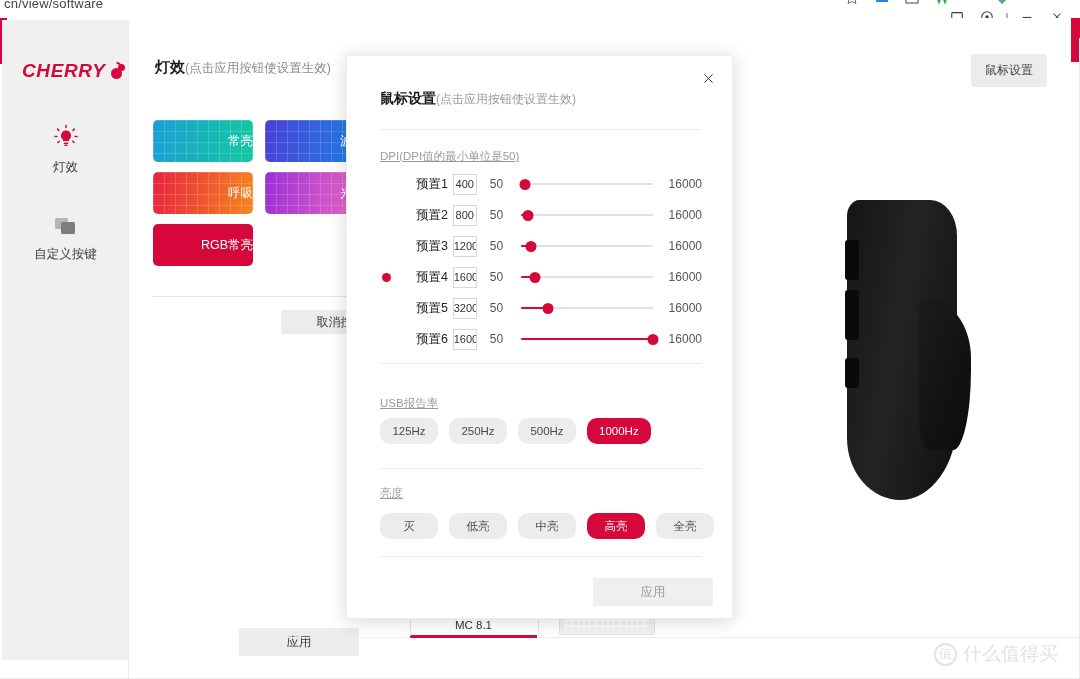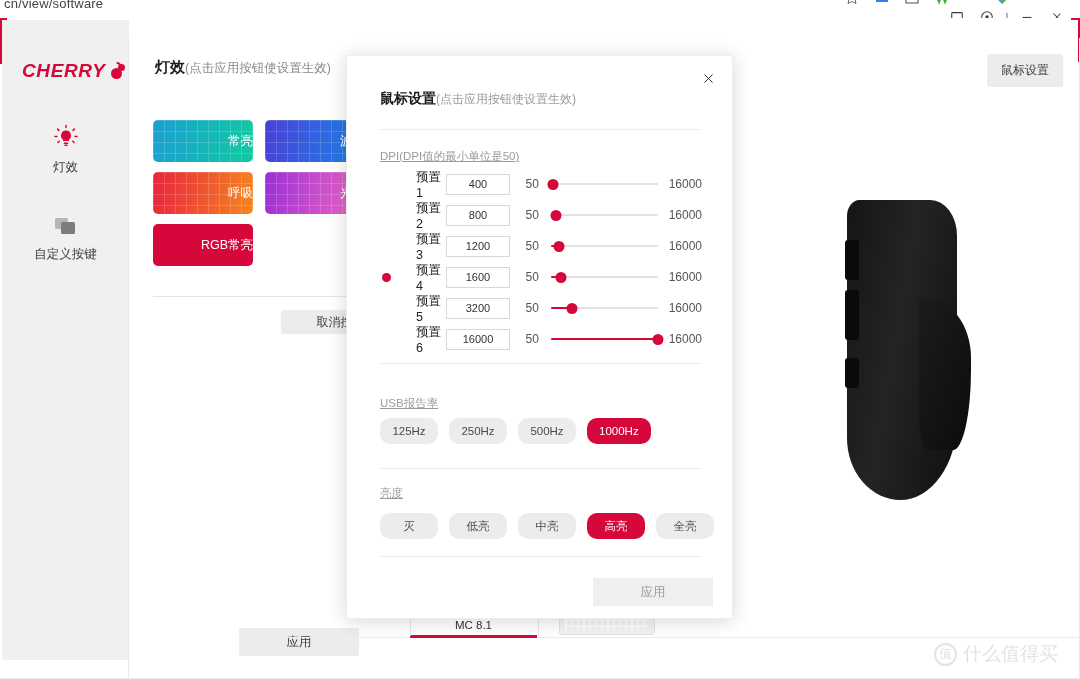--- a/index.html
+++ b/index.html
@@ -83,21 +83,21 @@
     display:flex; flex-direction:column; align-items:center; gap:9px;
     cursor:default;
   }
   .nav-item .nav-label { font-size:12.5px; color:#3c3c3c; }
   .nav-item.active .nav-label { color:#3c3c3c; }
   .icon-lamp { width:26px; height:26px; position:relative; }
   .icon-layers { width:26px; height:22px; position:relative; }
 
   
   .main {
-    position:absolute; left:129px; top:2px; right:2px; height:640px;
+    position:absolute; left:129px; top:2px; right:18px; height:640px;
     background:#ffffff;
   }
   .page-title {
     position:absolute; left:26px; top:38px;
     font-size:15px; color:#1b1b1b; font-weight:bold; white-space:nowrap;
   }
   .page-title .sub { font-weight:normal; font-size:12.5px; color:#8a8a8a; }
 
   .mouse-btn {
     position:absolute; right:15px; top:34px;
@@ -221,25 +221,25 @@
   }
   .dpi-radio {
     width:16px; height:16px; position:relative; flex:0 0 16px;
   }
   .dpi-radio .dot {
     position:absolute; left:2px; top:4px; width:9px; height:9px;
     border-radius:50%; background:#d6083b;
   }
   .dpi-name { width:42px; font-size:12.5px; color:#222;margin-left:20px; }
   .dpi-input {
-    width:64px; height:21px; border:1px solid #d8d8d8; background:#fff;
+    width:24px; height:21px; border:1px solid #d8d8d8; background:#fff;
     font-size:11px; color:#333; text-align:center;
     font-family:"Liberation Sans", sans-serif;
   }
-  .dpi-min { width:26px; text-align:center; font-size:12px; color:#555; margin-left:13px; }
+  .dpi-min { width:26px; text-align:left; font-size:12px; color:#555; margin-left:13px; }
   .track-wrap {
     position:relative; width:150px; height:16px; margin-left:9px;
     display:flex; align-items:center;
   }
   .track {
     position:absolute; left:0; right:0; height:2px; background:#e2e2e2; border-radius:2px;
   }
   .track-fill {
     position:absolute; left:0; height:2px; background:#d6083b; border-radius:2px;
   }

